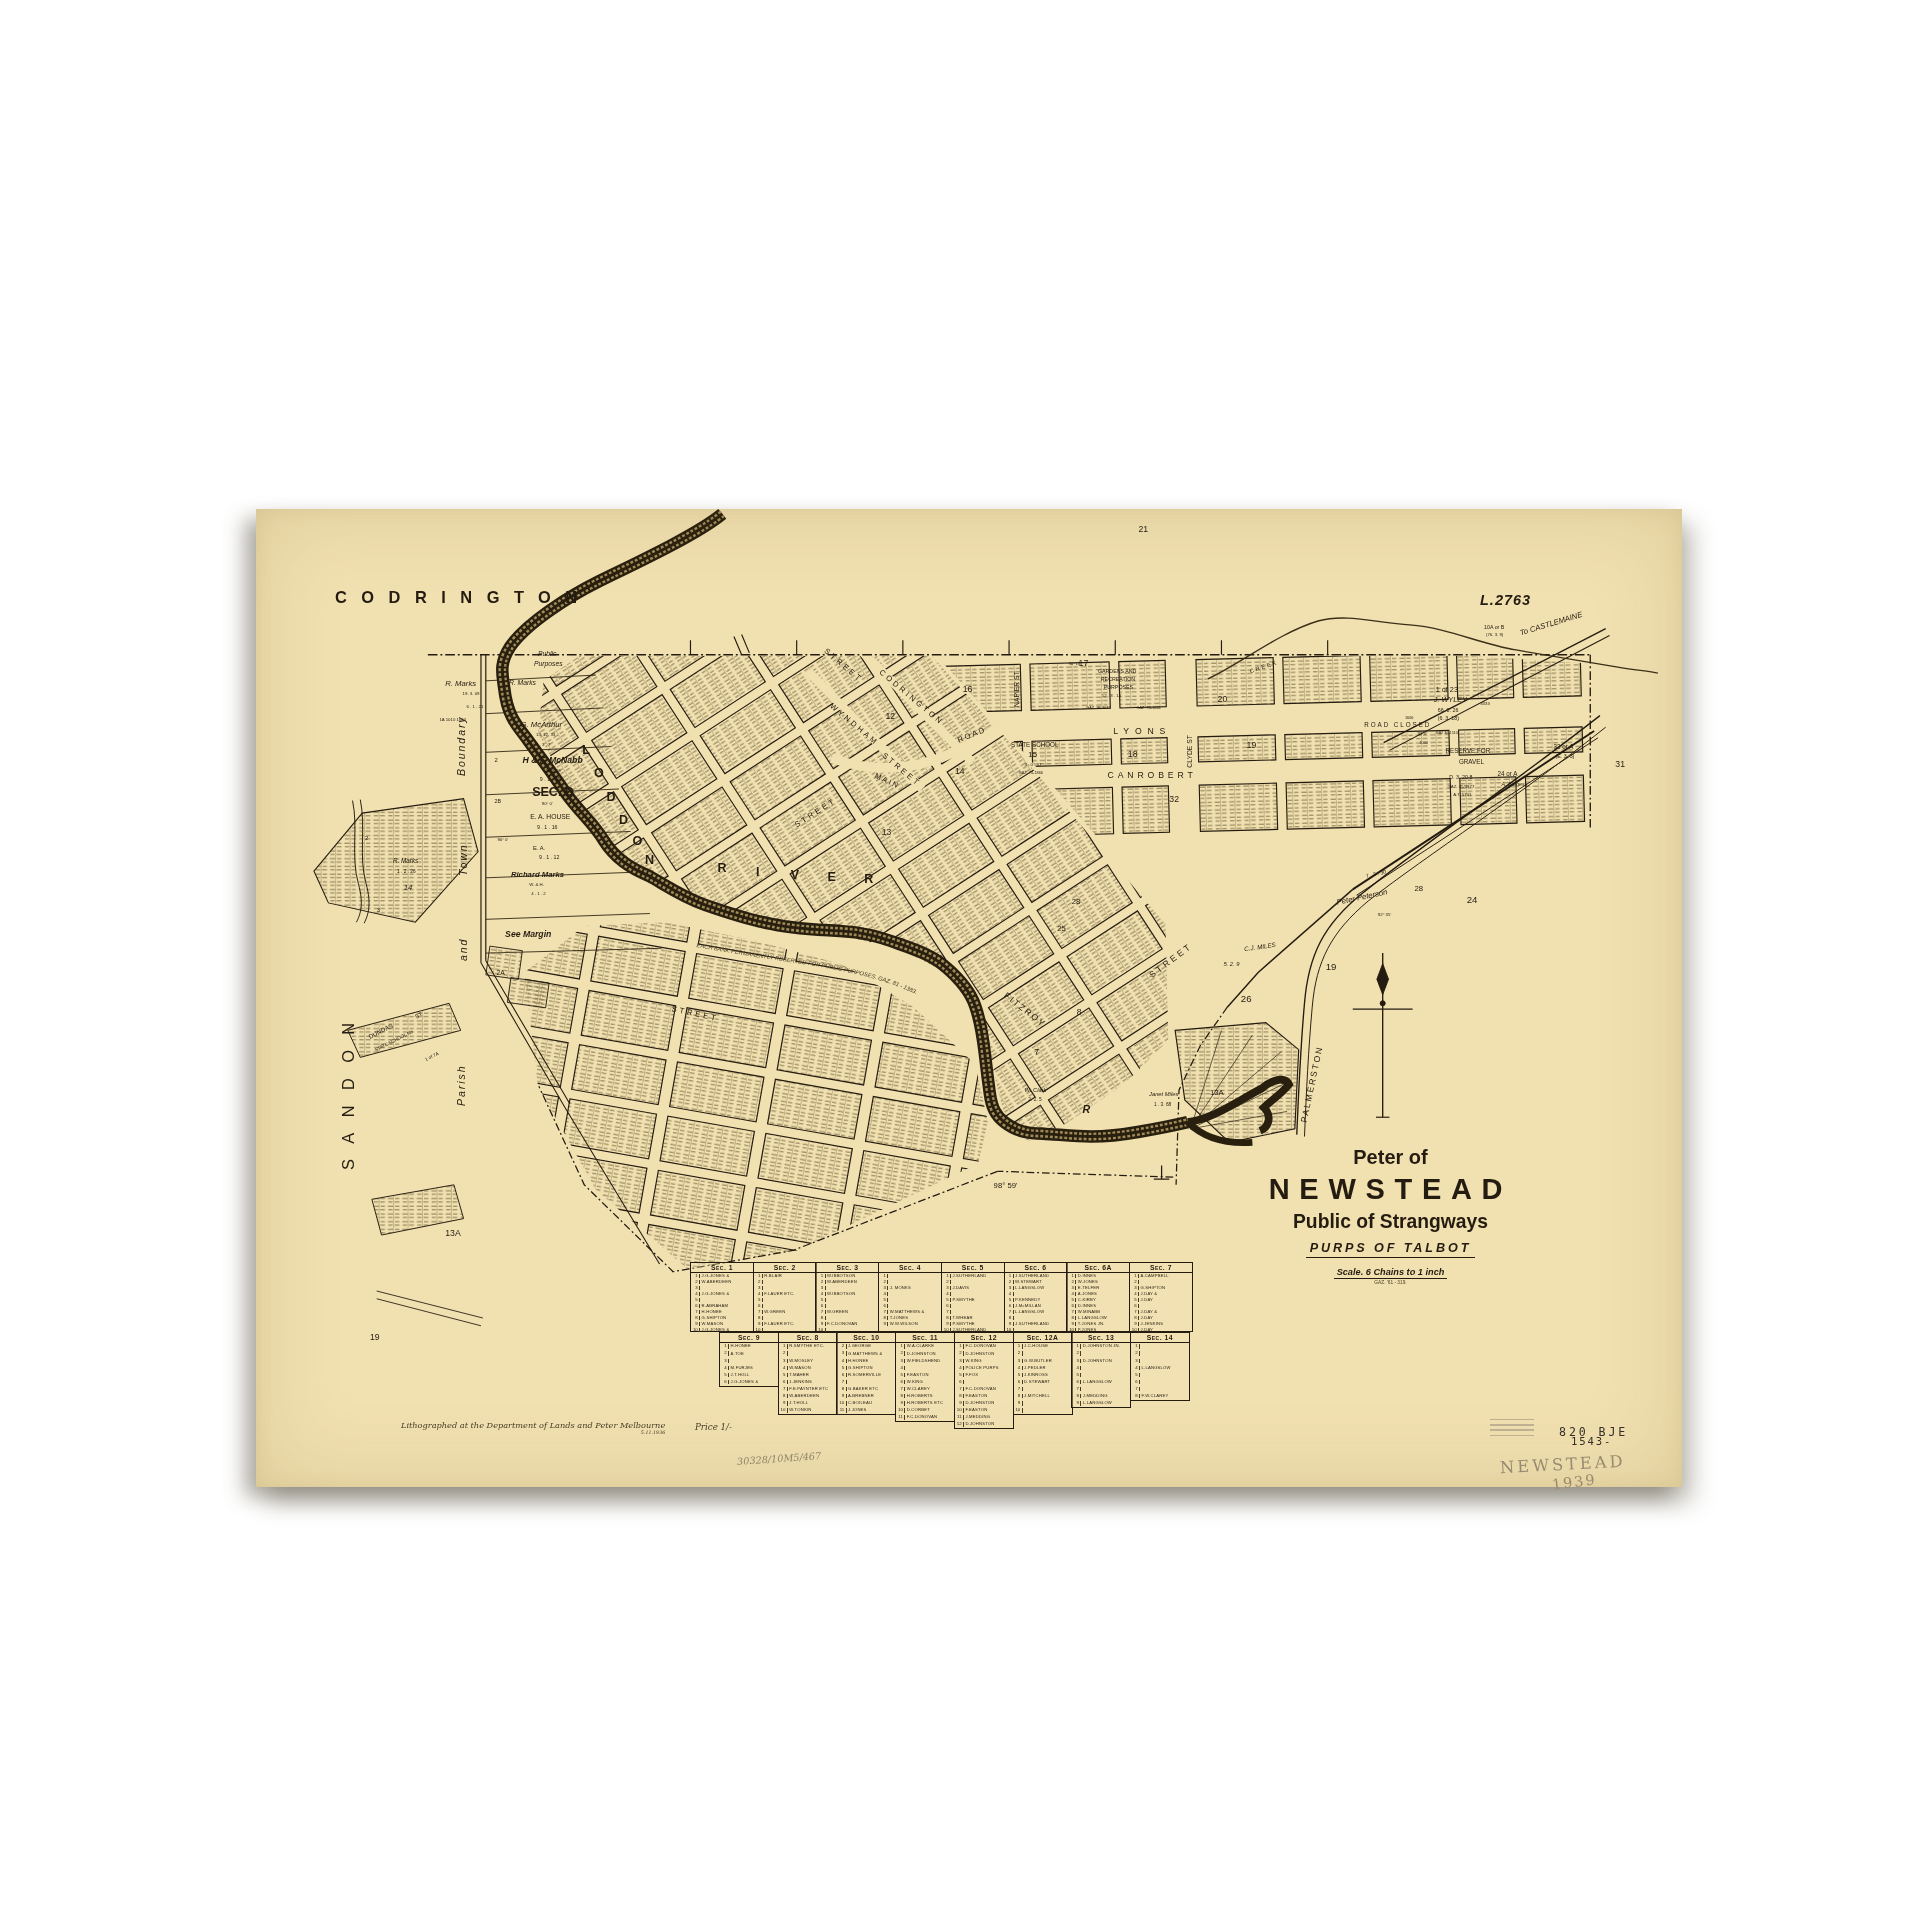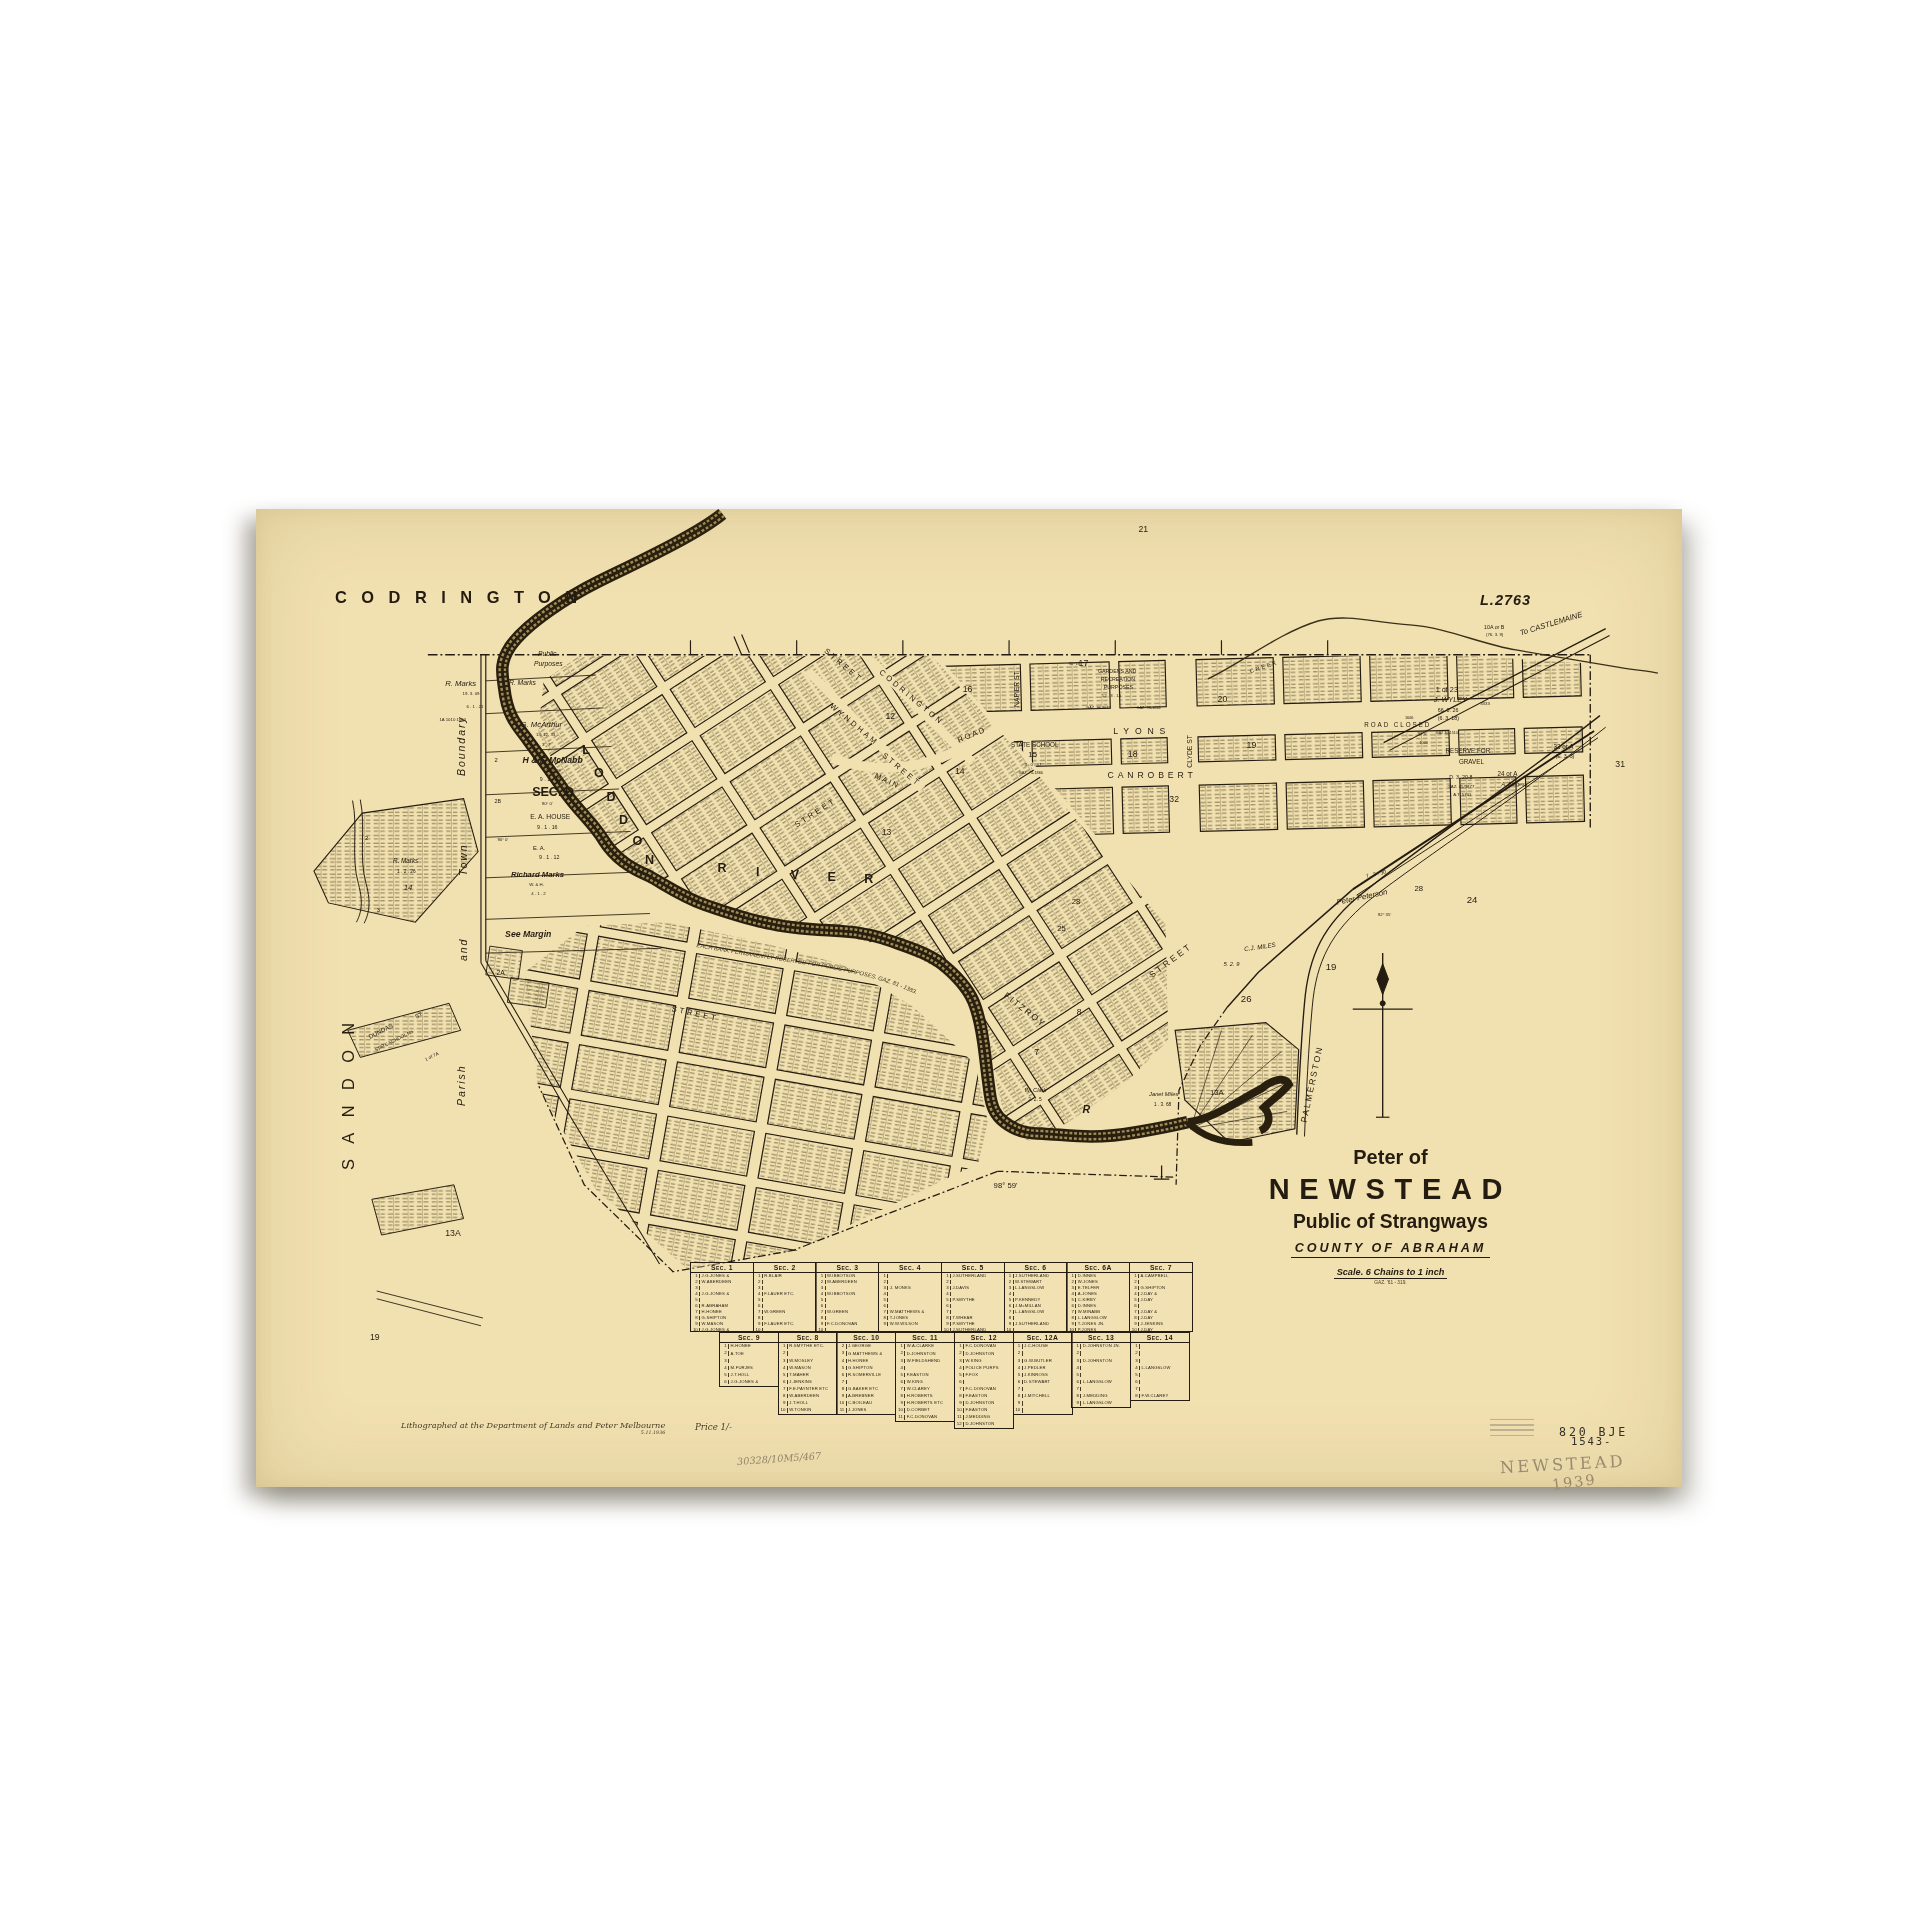--- a/index.html
+++ b/index.html
@@ -560,21 +560,21 @@
     <div class="ov vword sandon">SANDON</div>
     <div class="ov vword bword bw0">Parish</div>
     <div class="ov vword bword bw1">and</div>
     <div class="ov vword bword bw2">Town</div>
     <div class="ov vword bword bw3">Boundary</div>
 
     <div class="ov title-block">
       <div class="t1">Peter of</div>
       <div class="t2">NEWSTEAD</div>
       <div class="t3">Public of Strangways</div>
-      <div class="t4"><span>COUNTY OF ABRAHAM</span></div>
+      <div class="t4"><span>PURPS OF TALBOT</span></div>
       <div class="t5"><span>Scale. 6 Chains to 1 inch</span></div>
       <div class="t6">GAZ. '61 - 319.</div>
     </div>
 
     <div class="ov sections" id="sections-table">
       <div class="sec-row" id="sec-row1">
           <div class="sec-col" style="width: 64px; height: 70px;">
             <div class="sec-title">Sec. 1</div>
             <div class="owner-row" style="height: 6px;">
               <span class="num">1</span>

